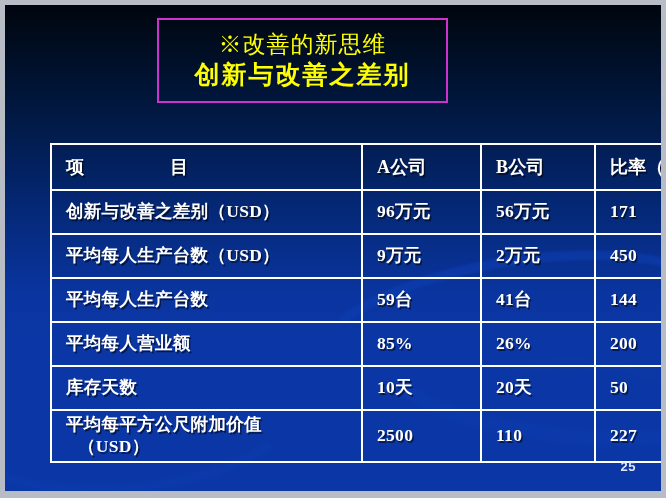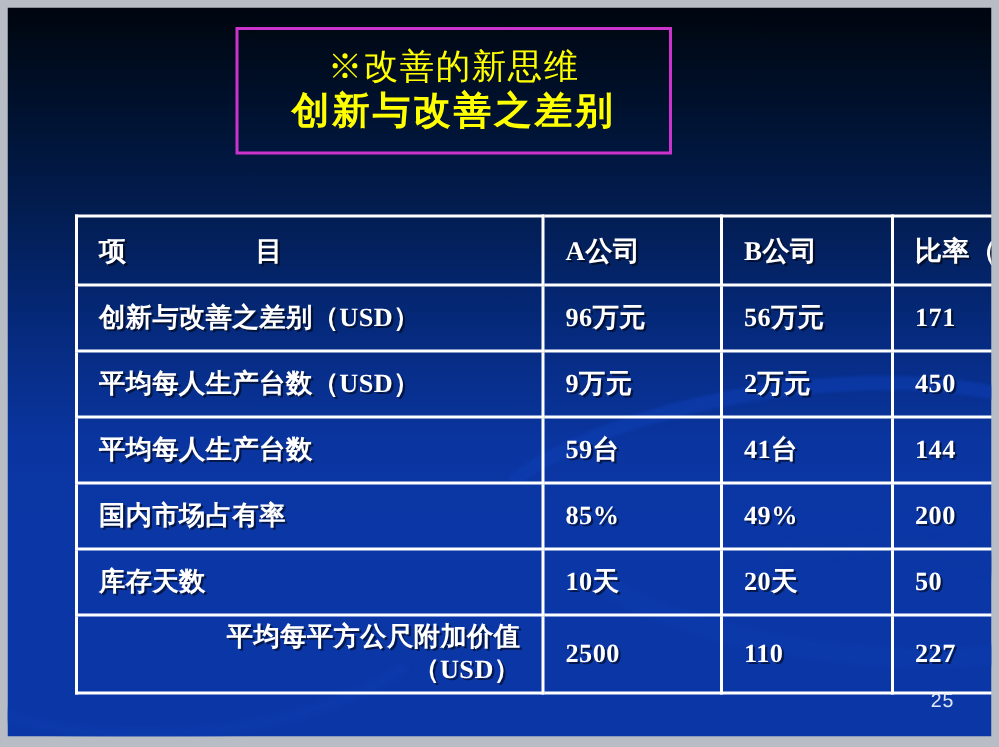--- a/index.html
+++ b/index.html
@@ -143,32 +143,32 @@
   th.col-a,    td.col-a    { width: 89px; }
   th.col-b,    td.col-b    { width: 84px; }
   th.col-r,    td.col-r    { width: 116px; }
   th.col-item { text-align: center; }
   .hdr-item-inner {
     display: inline-block;
     letter-spacing: 0.3px;
   }
   .hdr-gap { display: inline-block; width: 86px; }
   tr.tall td { height: 58px; vertical-align: middle; }
-  .wrap-2 { display: block; text-align: right; }
+  .wrap-2 { display: block; }
   .wrap-2 .l2 { display: block; padding-left: 12px; }
 
   
   #page-number {
     position: absolute;
     right: 25px;
     bottom: 17px;
     color: #dfe7f7;
     font-size: 13px;
     font-family: "Liberation Sans", sans-serif;
-    font-weight: normal;
+    font-weight: bold;
     letter-spacing: 0.5px;
     text-align: right;
   }
 </style>
 </head>
 <body>
 
 <div id="slide">
 
   <div class="swirl swirl-a"></div>
@@ -206,23 +206,23 @@
         <td class="col-b">2万元</td>
         <td class="col-r">450</td>
       </tr>
       <tr>
         <td class="col-item">平均每人生产台数</td>
         <td class="col-a">59台</td>
         <td class="col-b">41台</td>
         <td class="col-r">144</td>
       </tr>
       <tr>
-        <td class="col-item">国内市场占有率</td>
+        <td class="col-item">平均每人营业额</td>
         <td class="col-a">85%</td>
-        <td class="col-b">49%</td>
+        <td class="col-b">26%</td>
         <td class="col-r">200</td>
       </tr>
       <tr>
         <td class="col-item">库存天数</td>
         <td class="col-a">10天</td>
         <td class="col-b">20天</td>
         <td class="col-r">50</td>
       </tr>
       <tr class="tall">
         <td class="col-item">

